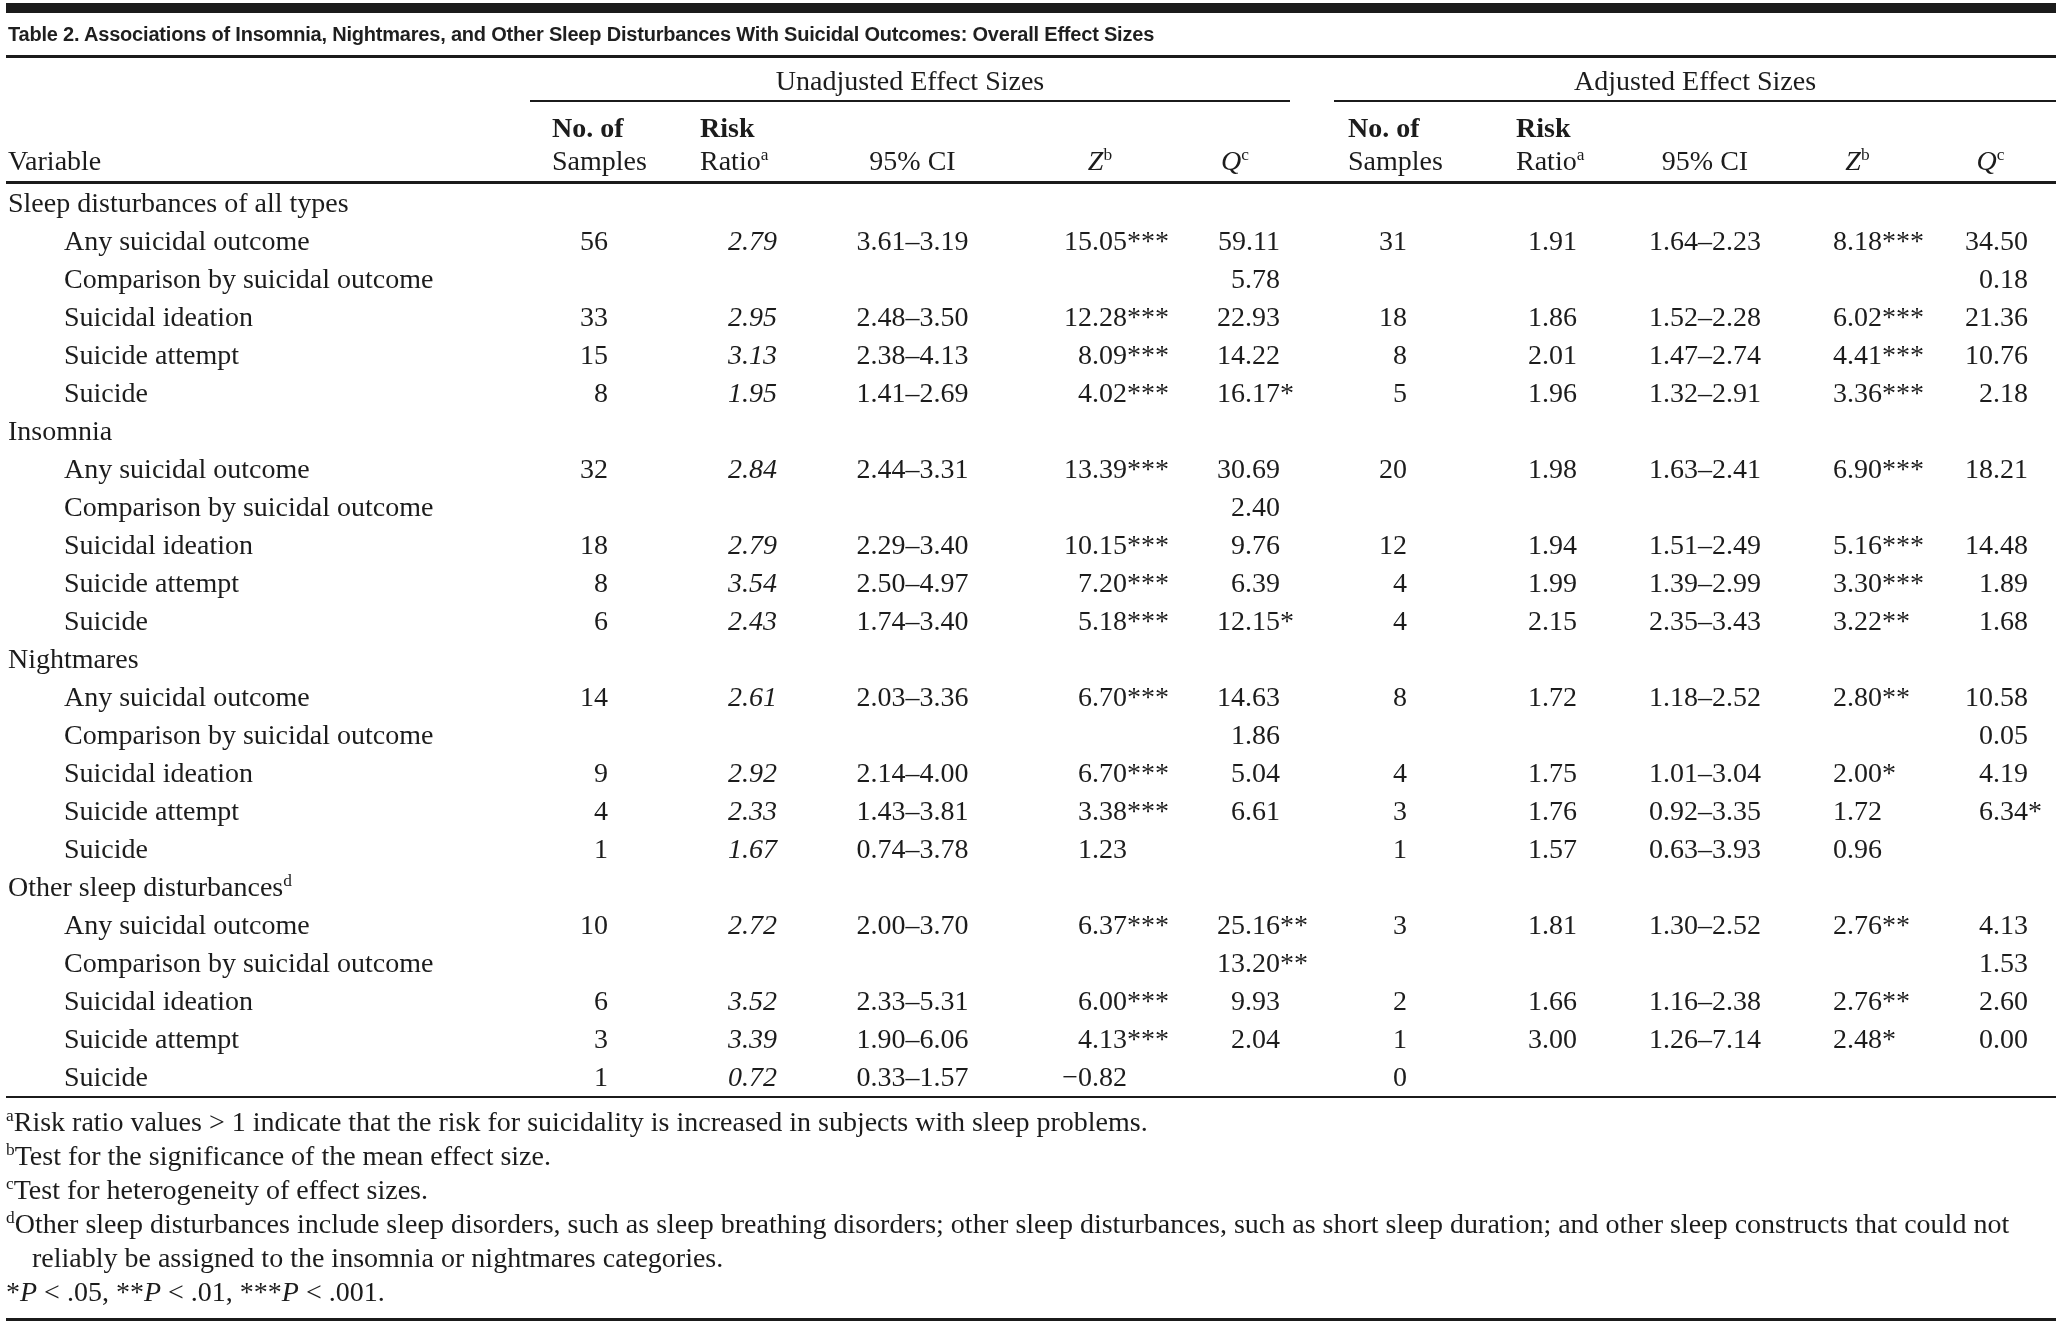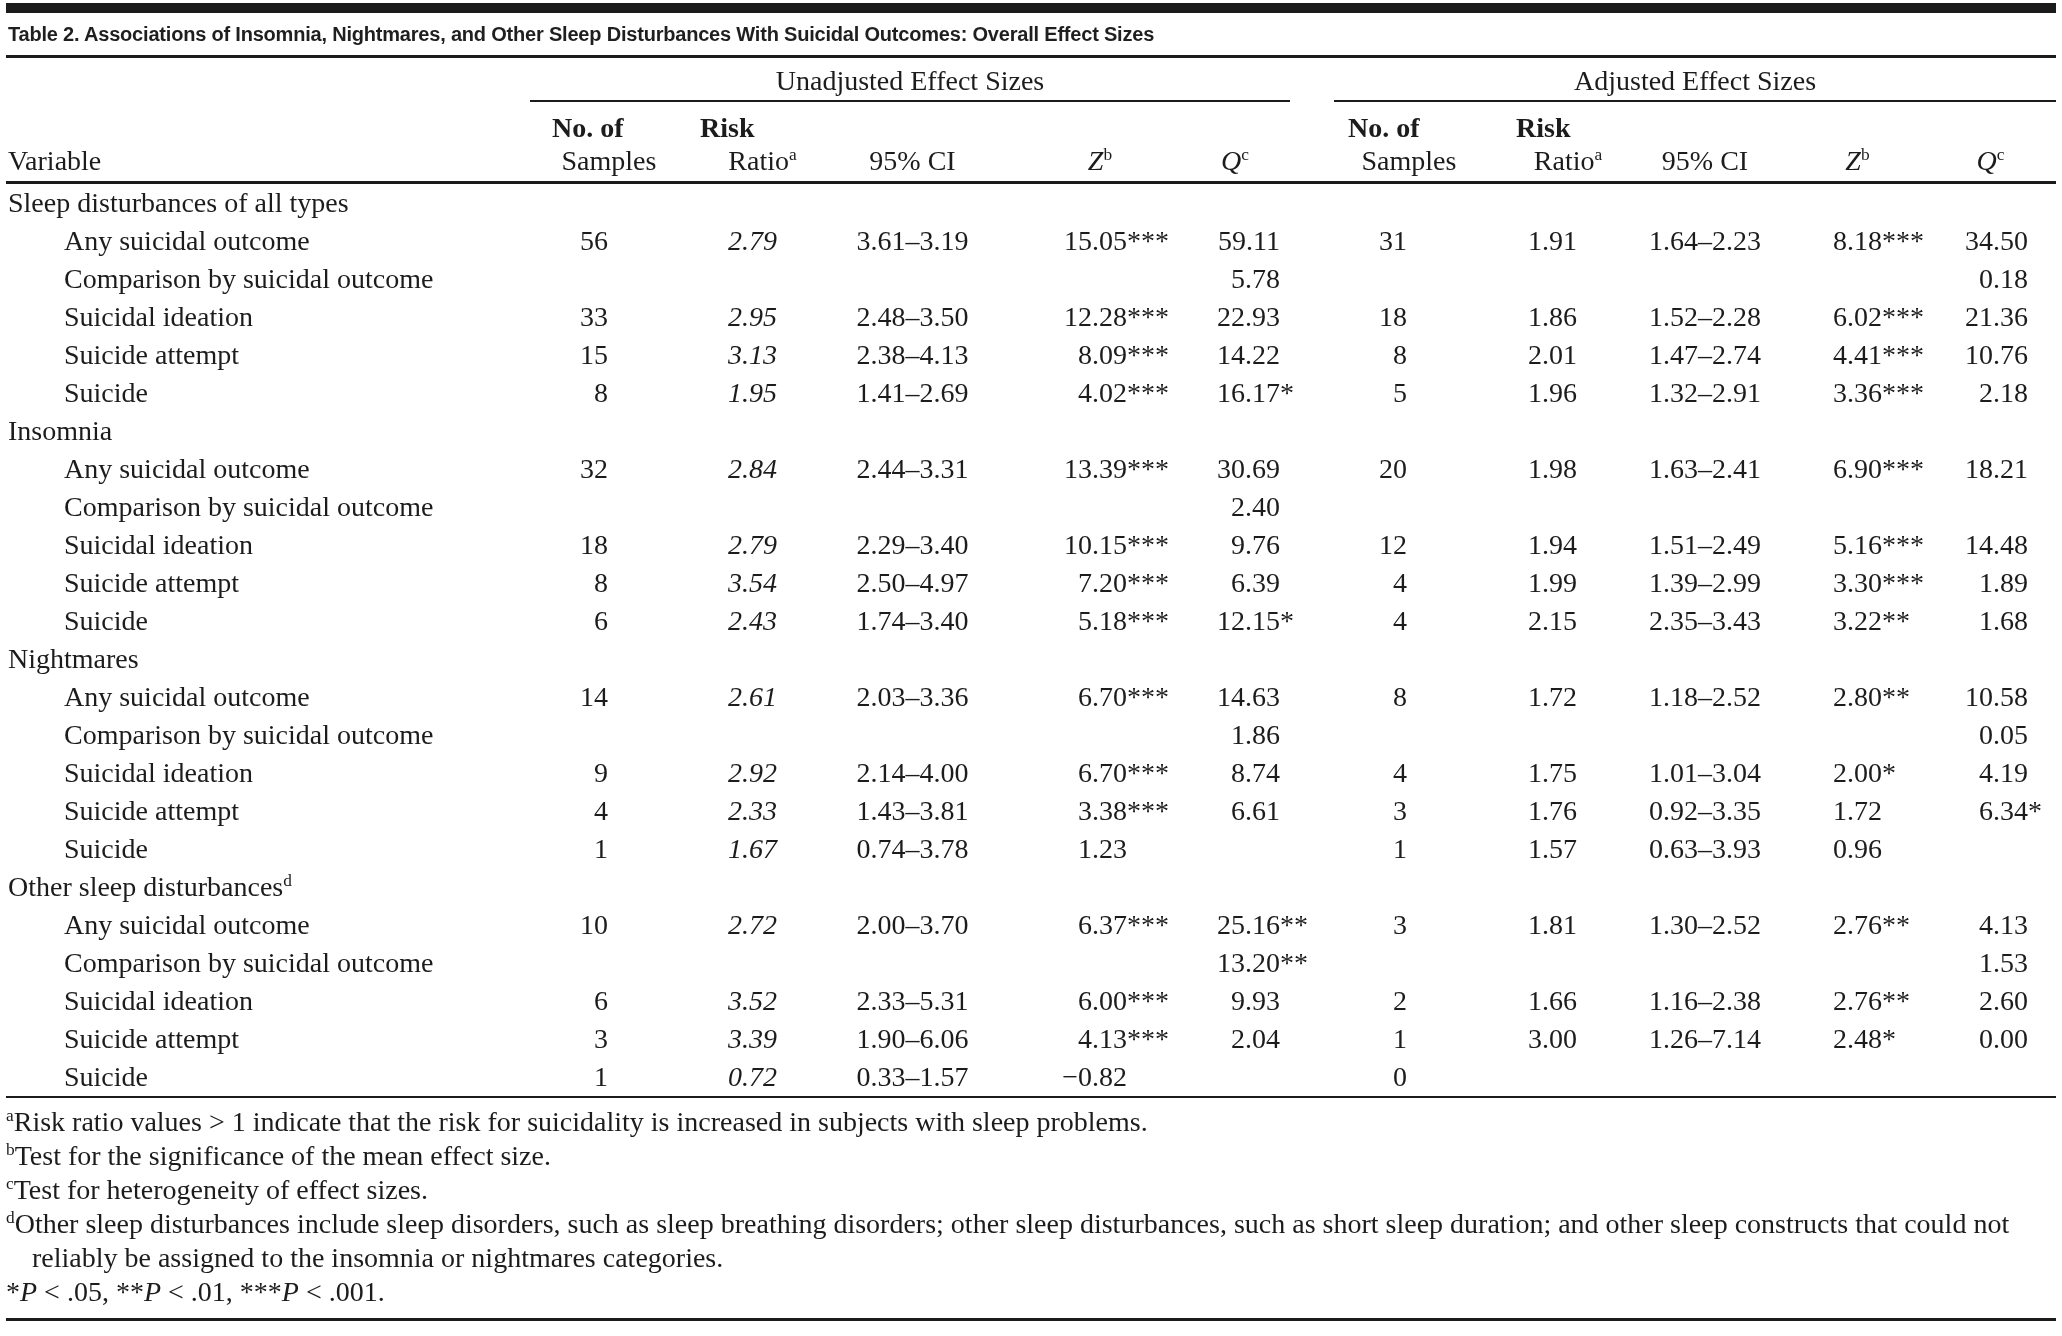--- a/index.html
+++ b/index.html
@@ -16,21 +16,21 @@
     padding:10px 2px 9px 2px; white-space:nowrap;
   }
   .title-rule { height:3px; background:#1b1b1b; margin-bottom:6px; }
 
   table { border-collapse:collapse; table-layout:fixed; width:2050px; font-size:28px; }
   thead { border-bottom:3px solid #1b1b1b; }
   thead th { font-weight:normal; font-size:28px; padding:0; vertical-align:bottom; text-align:center; line-height:33px; }
   th.spanner { border-bottom:2px solid #1b1b1b; padding-bottom:3px; }
   th.varhead { text-align:left; padding-left:2px; padding-bottom:4px; }
   th.two-top { text-align:left; line-height:32px; padding-top:10px;font-weight:bold; }
-  th.two-bot { text-align:center; padding-bottom:4px; }
+  th.two-bot { text-align:left; padding-bottom:4px; }
   th.pl-un { padding-left:22px; } th.pl-ur { padding-left:34px; }
   th.pl-an { padding-left:14px; } th.pl-ar { padding-left:46px; }
   th.single { padding-bottom:4px; }
   th.th-zu { padding-left:40px; } th.th-qu { padding-left:20px; }
 
   td { line-height:38px; padding:0; white-space:nowrap; overflow:visible; }
   td.sec { text-align:left; padding-left:2px; }
   td.var { text-align:left; padding-left:2px; }
   td.var.indent { padding-left:58px; }
   td.num { text-align:right; }
@@ -279,21 +279,21 @@
           <td class="ci"></td>
           <td class="num td-z-a"><span></span><span class="stars"></span></td>
           <td class="num td-q-a"><span>0.05</span><span class="stars"></span></td>
         </tr>
         <tr>
           <td class="var indent">Suicidal ideation</td>
           <td class="num td-n-u">9</td>
           <td class="num td-rr-u">2.92</td>
           <td class="ci">2.14–4.00</td>
           <td class="num td-z-u"><span>6.70</span><span class="stars">***</span></td>
-          <td class="num td-q-u"><span>8.74</span><span class="stars"></span></td>
+          <td class="num td-q-u"><span>5.04</span><span class="stars"></span></td>
           <td></td>
           <td class="num td-n-a">4</td>
           <td class="num td-rr-a">1.75</td>
           <td class="ci">1.01–3.04</td>
           <td class="num td-z-a"><span>2.00</span><span class="stars">*</span></td>
           <td class="num td-q-a"><span>4.19</span><span class="stars"></span></td>
         </tr>
         <tr>
           <td class="var indent">Suicide attempt</td>
           <td class="num td-n-u">4</td>

